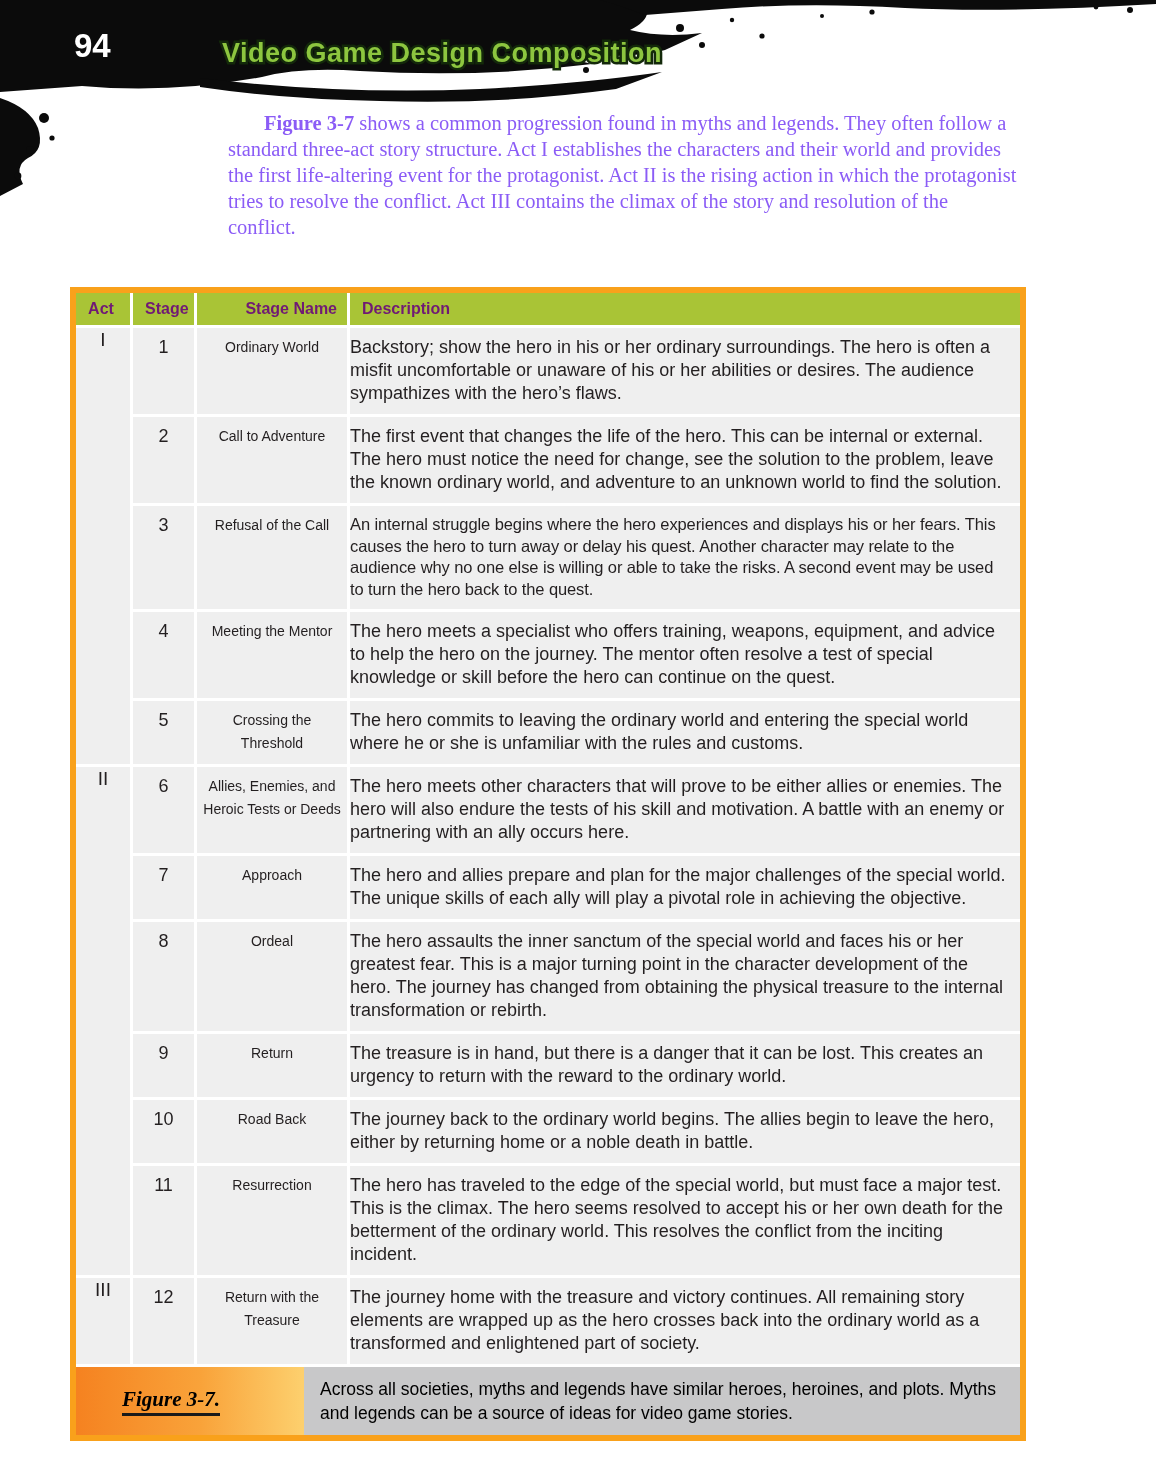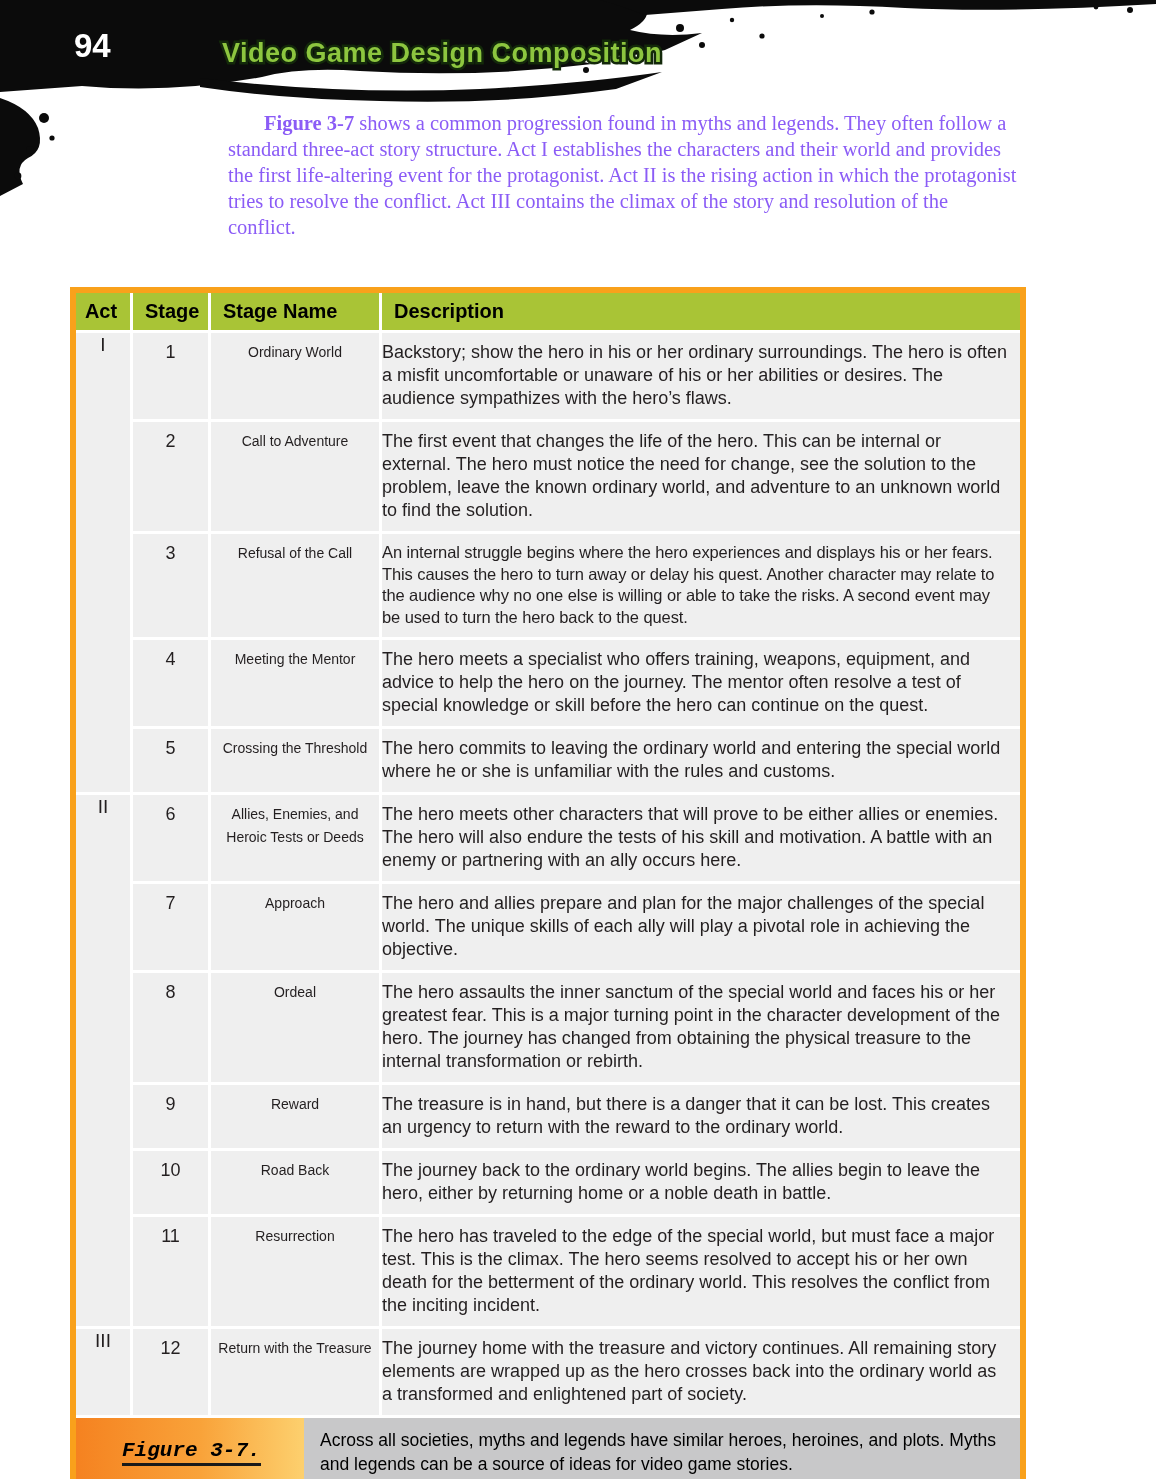--- a/index.html
+++ b/index.html
@@ -69,31 +69,31 @@
   table.journey th, table.journey td {
     border-right: 3px solid #ffffff;
     border-bottom: 3px solid #ffffff;
     vertical-align: top;
   }
   table.journey th:last-child, table.journey td:last-child { border-right: none; }
   table.journey tr:last-child td { border-bottom: none; }
 
   thead th {
     background: #a9c436;
-    color: #000000;
-    font-weight: bold;
-    font-size: 20px;
+    color: #701a75;
+    font-weight: bold;
+    font-size: 16px;
     text-align: left;
     padding: 7px 10px 7px 12px;
   }
   thead th.col-act { text-align: center; padding-left: 6px; }
 
   .col-act   { width: 57px; }
-  .col-stage { width: 78px; }
-  .col-name  { width: 171px; }
+  .col-stage { width: 64px; }
+  .col-name  { width: 153px; text-align: right; }
   .col-desc  { width: auto; }
 
   tbody td { background: #efefef; font-size: 18px; line-height: 23px; }
   td.act-cell {
     vertical-align: middle;
     text-align: center;
     font-size: 19px;
     color: #231f20;
   }
   td.stage-cell { text-align: center; padding-top: 8px; font-size: 18px; }
@@ -110,21 +110,21 @@
   }
   .caption-label {
     width: 228px;
     flex: 0 0 228px;
     background: linear-gradient(90deg, #f58220 0%, #f9a33a 55%, #fdd06e 100%);
     display: flex;
     align-items: center;
     padding-left: 46px;
   }
   .caption-label span {
-    font-family: Liberation Mono, monospace;
+    font-family: Liberation Serif, serif;
     font-weight: bold;
     font-style: italic;
     font-size: 21px;
     color: #000000;
     border-bottom: 3px solid #1a1a1a;
     padding-bottom: 1px;
   }
   .caption-text {
     flex: 1;
     background: #c8c8c9;
@@ -226,21 +226,21 @@
         <td class="name-cell">Approach</td>
         <td class="desc-cell">The hero and allies prepare and plan for the major challenges of the special world. The unique skills of each ally will play a pivotal role in achieving the objective.</td>
       </tr>
       <tr>
         <td class="stage-cell">8</td>
         <td class="name-cell">Ordeal</td>
         <td class="desc-cell">The hero assaults the inner sanctum of the special world and faces his or her greatest fear. This is a major turning point in the character development of the hero. The journey has changed from obtaining the physical treasure to the internal transformation or rebirth.</td>
       </tr>
       <tr>
         <td class="stage-cell">9</td>
-        <td class="name-cell">Reward</td>
+        <td class="name-cell">Return</td>
         <td class="desc-cell">The treasure is in hand, but there is a danger that it can be lost. This creates an urgency to return with the reward to the ordinary world.</td>
       </tr>
       <tr>
         <td class="stage-cell">10</td>
         <td class="name-cell">Road Back</td>
         <td class="desc-cell">The journey back to the ordinary world begins. The allies begin to leave the hero, either by returning home or a noble death in battle.</td>
       </tr>
       <tr>
         <td class="stage-cell">11</td>
         <td class="name-cell">Resurrection</td>

